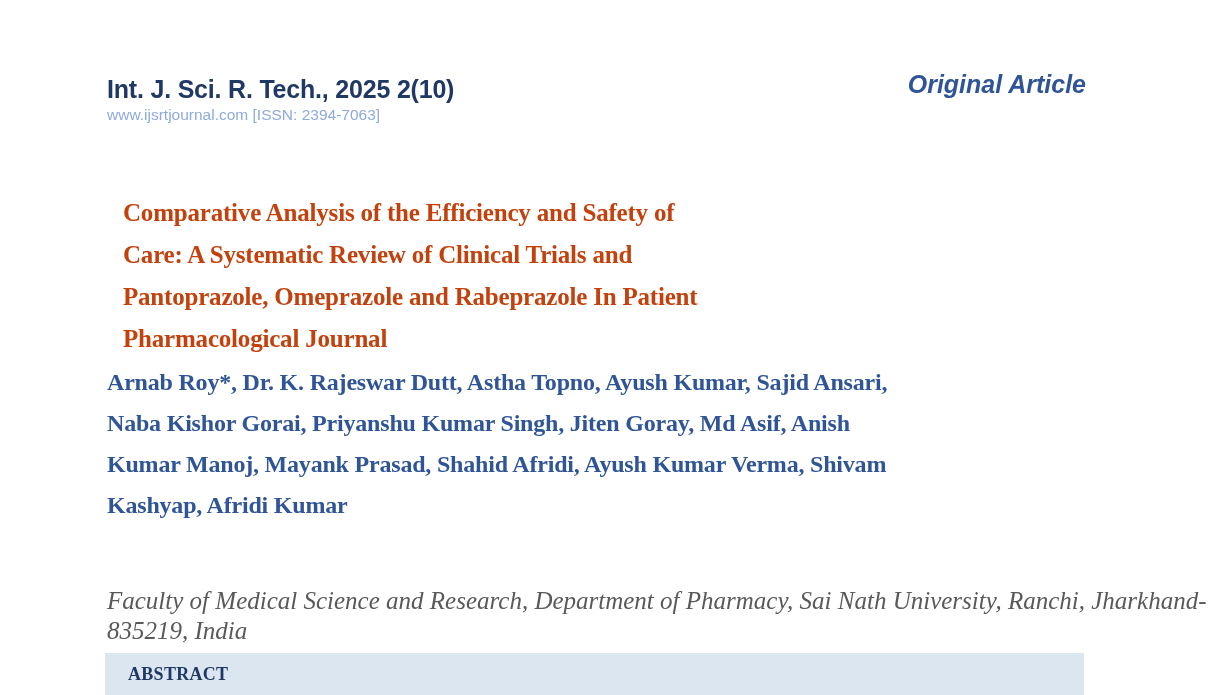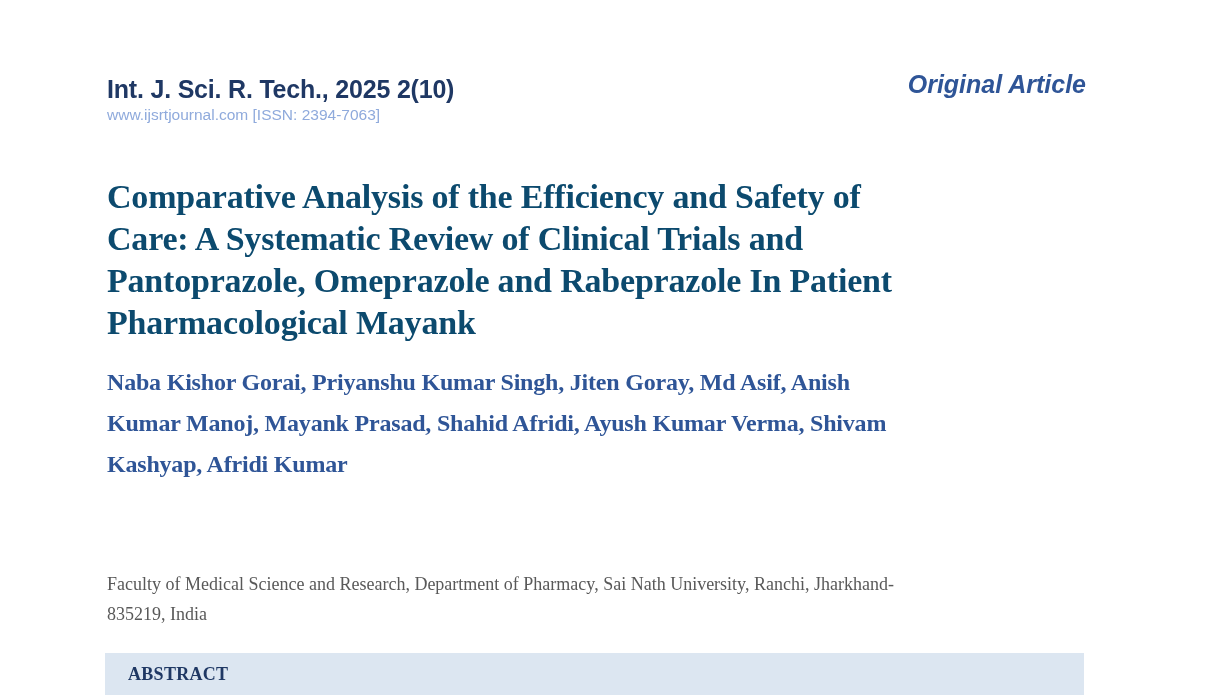--- a/index.html
+++ b/index.html
@@ -62,26 +62,26 @@
     color: #2F5597;
     white-space: nowrap;
   }
 
   
   .article-title {
     position: absolute;
     left: 107px;
     top: 176px;
     width: 960px;
-    margin: 0;
+    margin: 16px;
     font-family: "Liberation Serif", serif;
     font-weight: 700;
-    font-size: 34px;
+    font-size: 25px;
     line-height: 42px;
-    color: #0c4a6e;
+    color: #c2410c;
     letter-spacing: -0.2px;
   }
   .article-title .line { display: block; white-space: nowrap; }
 
   
   .authors {
     position: absolute;
     left: 107px;
     top: 362px;
     width: 1000px;
@@ -92,25 +92,26 @@
     line-height: 41px;
     color: #2F5597;
     letter-spacing: -0.2px;
   }
   .authors .line { display: block; white-space: nowrap; }
 
   
   .affiliation {
     position: absolute;
     left: 107px;
-    top: 569px;
+    top: 586px;
     width: 1000px;
     margin: 0;
     font-family: "Liberation Serif", serif;
-    font-size: 18px;
+    font-style: italic;
+    font-size: 25px;
     line-height: 30px;
     color: #595959;
   }
   .affiliation .line { display: block; white-space: nowrap; }
 
   
   .abstract-bar {
     position: absolute;
     left: 105px;
     top: 653px;
@@ -137,24 +138,25 @@
     <div class="journal-title">Int. J. Sci. R. Tech., 2025 2(10)</div>
     <div class="journal-url">www.ijsrtjournal.com [ISSN: 2394-7063]</div>
   </div>
 
   <div class="article-type">Original Article</div>
 
   <h1 class="article-title">
     <span class="line">Comparative Analysis of the Efficiency and Safety of</span>
     <span class="line">Care: A Systematic Review of Clinical Trials and</span>
     <span class="line">Pantoprazole, Omeprazole and Rabeprazole In Patient</span>
-    <span class="line">Pharmacological Mayank</span>
+    <span class="line">Pharmacological Journal</span>
   </h1>
 
   <p class="authors">
+    <span class="line">Arnab Roy*, Dr. K. Rajeswar Dutt, Astha Topno, Ayush Kumar, Sajid Ansari,</span>
     <span class="line">Naba Kishor Gorai, Priyanshu Kumar Singh, Jiten Goray, Md Asif, Anish</span>
     <span class="line">Kumar Manoj, Mayank Prasad, Shahid Afridi, Ayush Kumar Verma, Shivam</span>
     <span class="line">Kashyap, Afridi Kumar</span>
   </p>
 
   <p class="affiliation">
     <span class="line">Faculty of Medical Science and Research, Department of Pharmacy, Sai Nath University, Ranchi, Jharkhand-</span>
     <span class="line">835219, India</span>
   </p>
 

